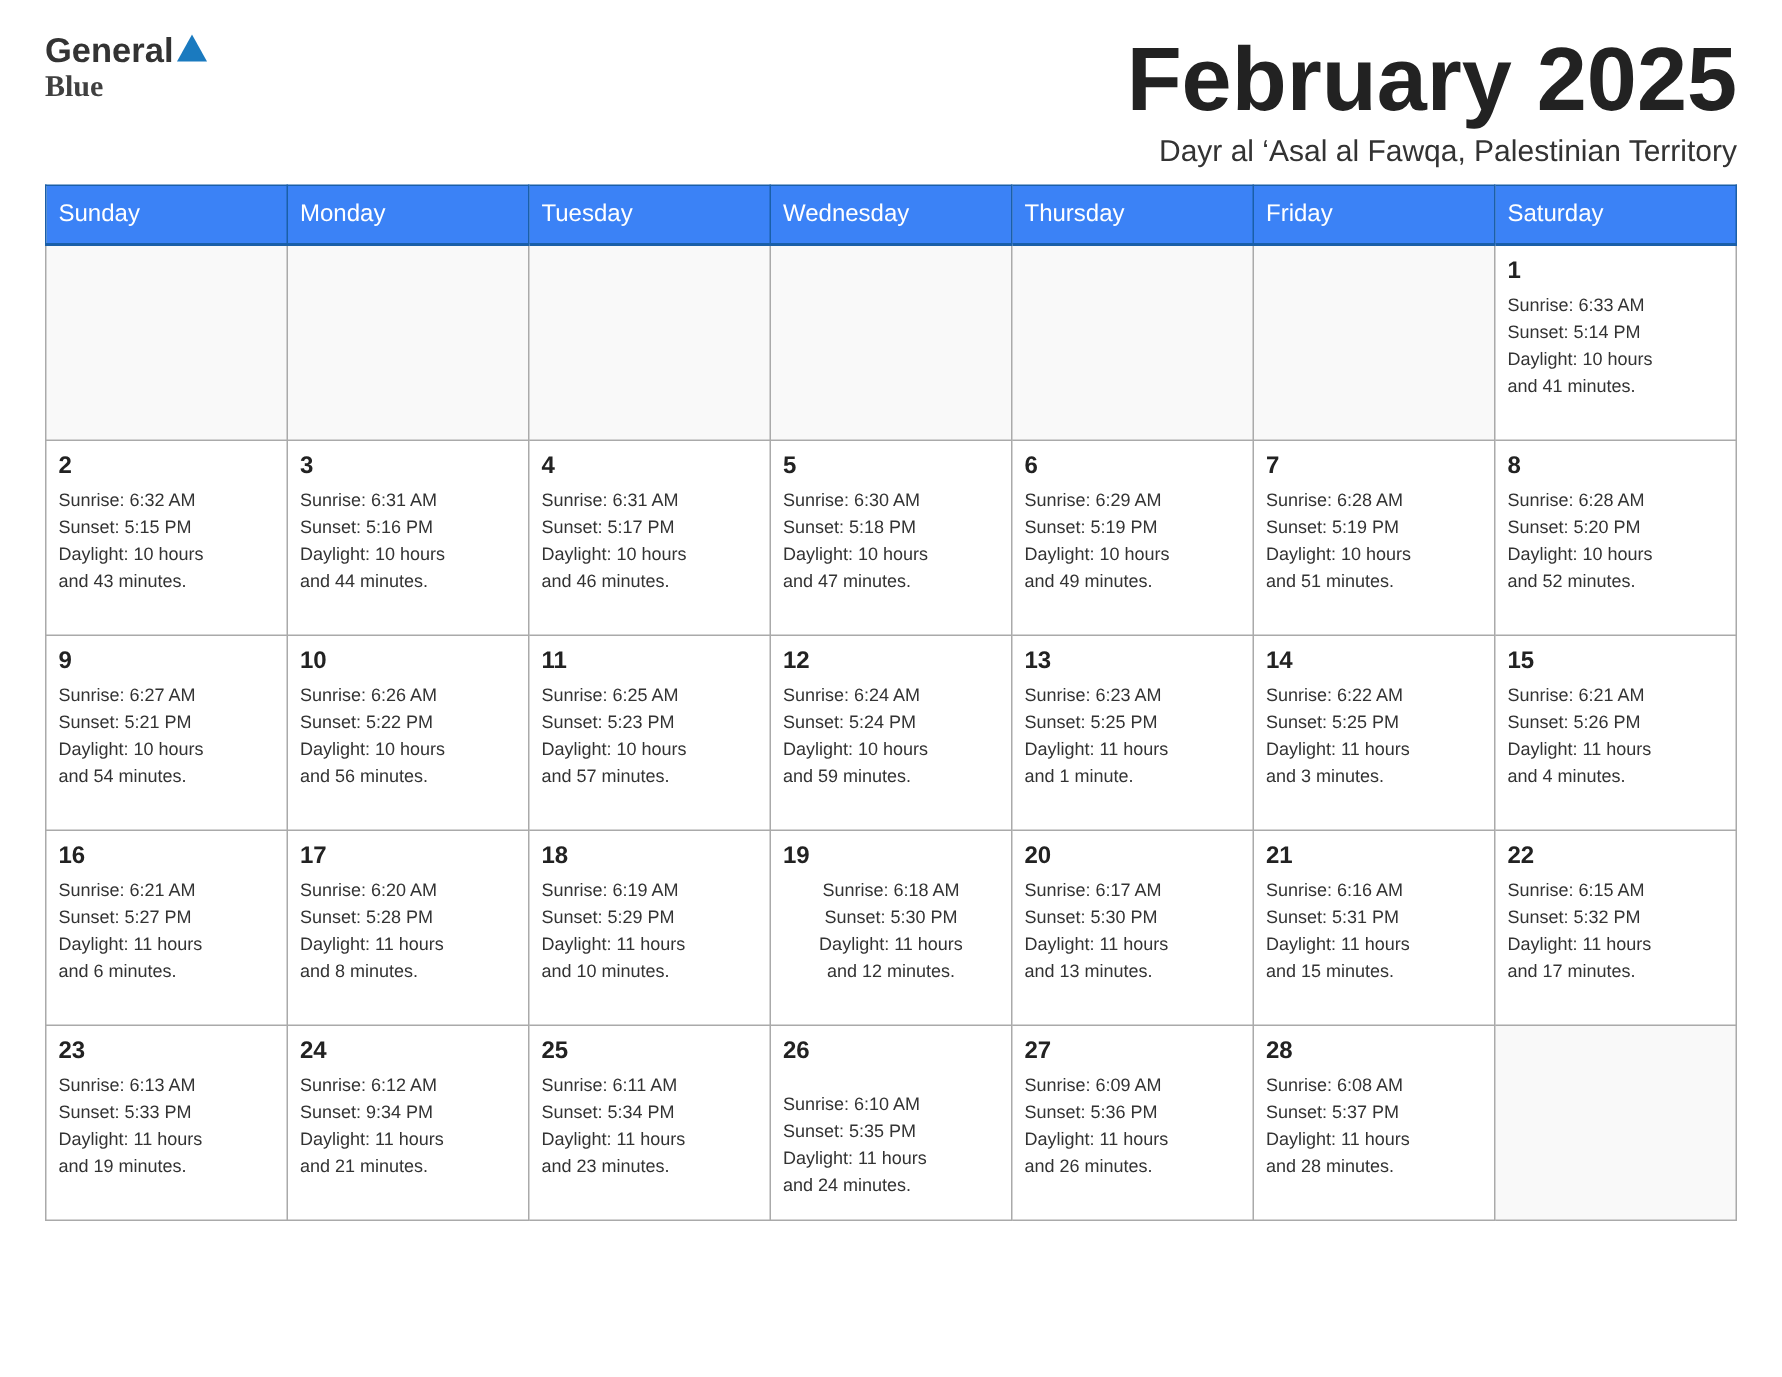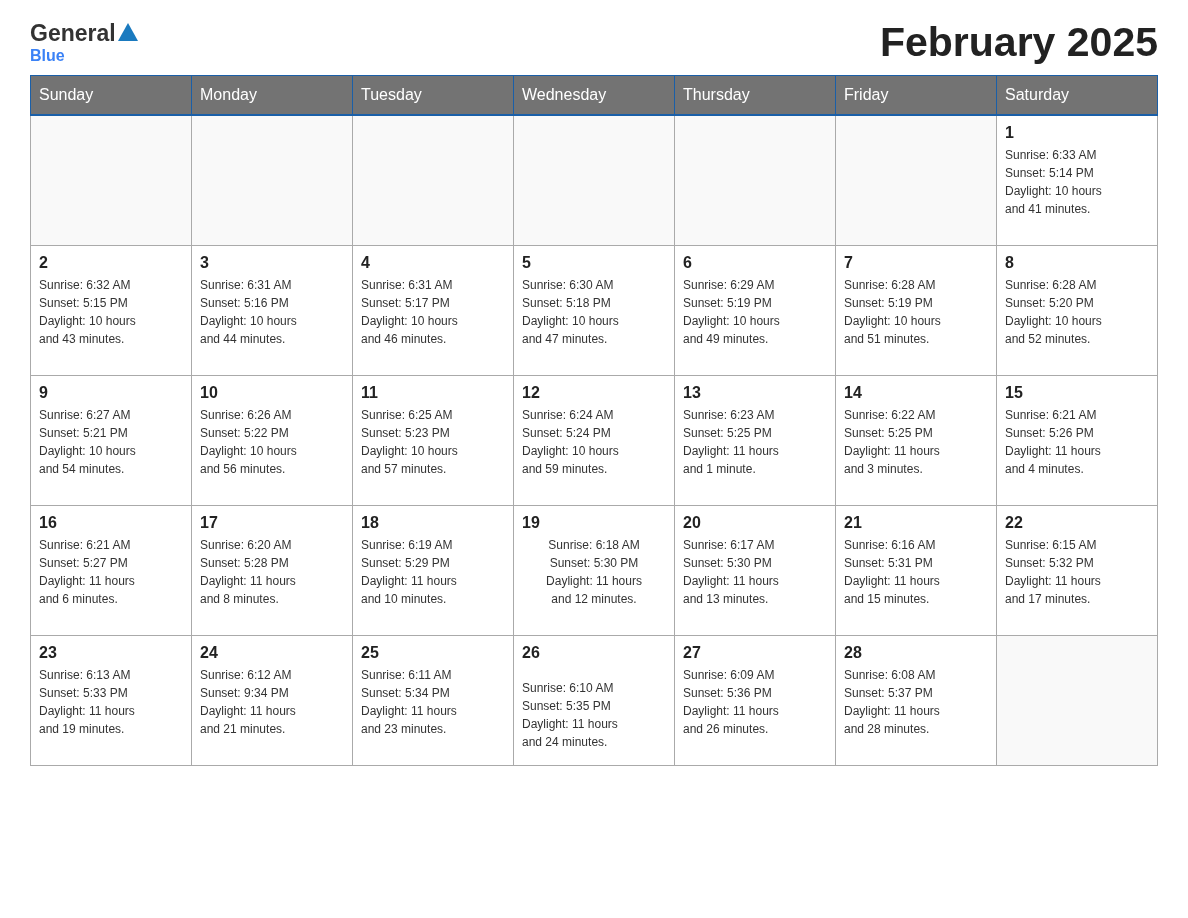--- a/index.html
+++ b/index.html
@@ -33,45 +33,46 @@
       width: 0; height: 0;
       border-left: 10px solid transparent;
       border-right: 10px solid transparent;
       border-bottom: 18px solid #1a7abf;
       display: inline-block;
       margin: 0 2px;
       position: relative;
       top: -2px;
     }
     .logo-blue {
-      color: #3b82f6;
-      font-size: 16px;
+      color: #404040;
+      font-size: 20px;
       font-weight: bold;
+      font-family: Liberation Serif, serif;
     }
     .title-section {
       text-align: right;
     }
     .month-title {
-      font-size: 41px;
+      font-size: 60px;
       font-weight: bold;
       color: #222;
       line-height: 1.1;
     }
     .location-title {
       font-size: 20px;
       color: #333;
       margin-top: 4px;
     }
     .calendar {
       width: 100%;
       border-collapse: collapse;
       margin-top: 10px;
     }
     .calendar th {
-      background-color: #737373;
+      background-color: #3b82f6;
       color: #fff;
       padding: 10px 8px;
       font-size: 16px;
       font-weight: normal;
       text-align: left;
       border: 1px solid #1a5fa8;
     }
     .calendar td {
       vertical-align: top;
       border: 1px solid #aaa;
@@ -110,20 +111,21 @@
     <div class="logo-text">
       <span class="logo-general">General</span>
       <span class="logo-triangle"></span>
     </div>
     <div>
       <span class="logo-blue">Blue</span>
     </div>
   </div>
   <div class="title-section">
     <div class="month-title">February 2025</div>
+    <div class="location-title">Dayr al ‘Asal al Fawqa, Palestinian Territory</div>
   </div>
 </div>
 
 <table class="calendar">
   <thead>
     <tr>
     <th>Sunday</th>
         <th>Monday</th>
         <th>Tuesday</th>
         <th>Wednesday</th>

